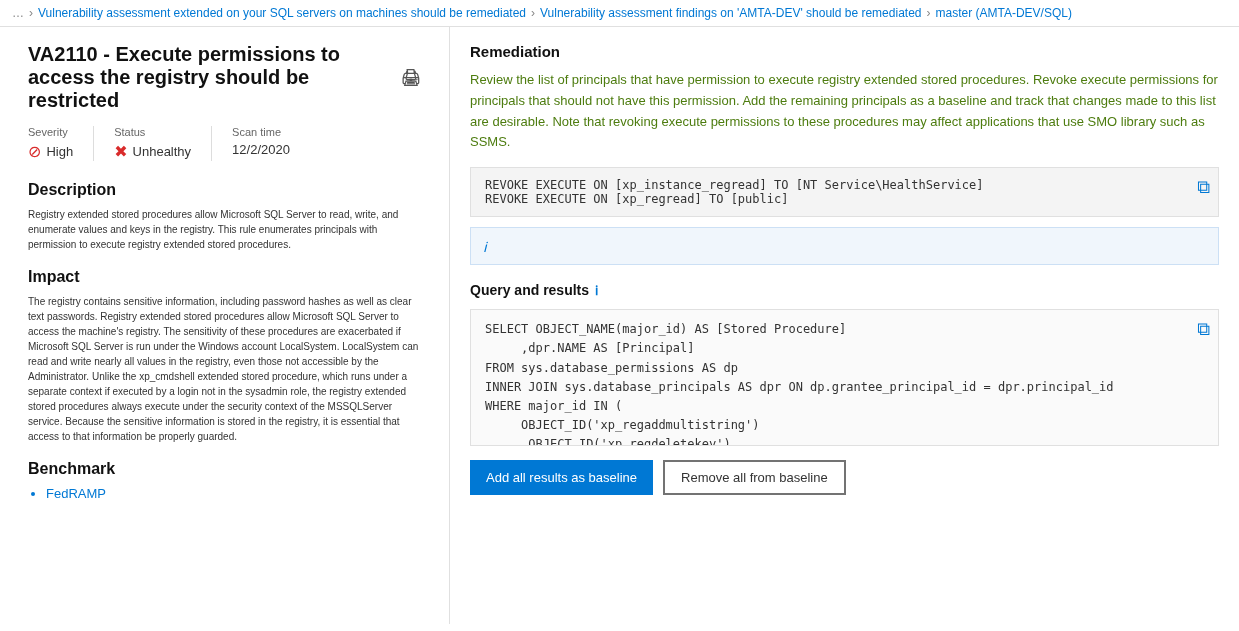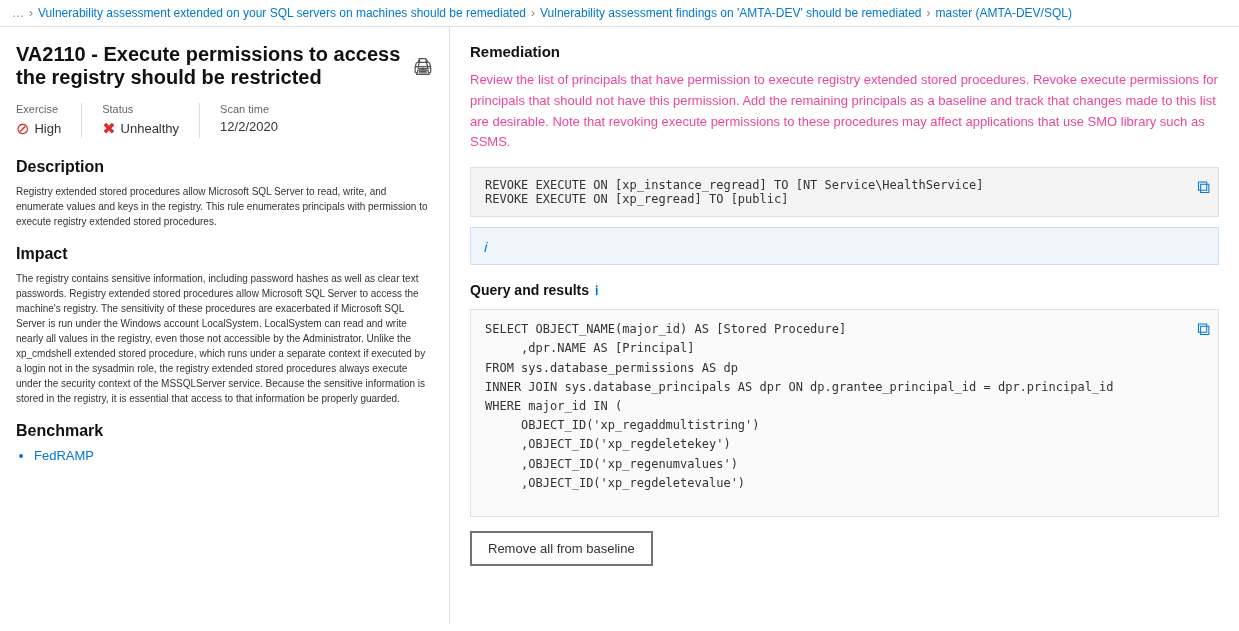--- a/index.html
+++ b/index.html
@@ -7,21 +7,21 @@
 
     .breadcrumb-bar {
       display: flex; align-items: center; padding: 6px 12px; font-size: 12px; color: #0078d4; border-bottom: 1px solid #e0e0e0; background: #fff; flex-wrap: wrap; gap: 2px;
     }
     .breadcrumb-bar .crumb { color: #0078d4; cursor: pointer; white-space: nowrap; }
     .breadcrumb-bar .sep { color: #888; margin: 0 3px; }
     .breadcrumb-bar .dots { color: #888; }
 
     .main-container { display: flex; height: calc(631px - 34px); overflow: hidden; }
 
-    .left-pane { width: 450px; min-width: 450px; padding: 16px 16px; overflow-y: auto; border-right: 1px solid #e0e0e0; }
+    .left-pane { width: 450px; min-width: 450px; padding: 16px 28px; overflow-y: auto; border-right: 1px solid #e0e0e0; }
     .right-pane { flex: 1; padding: 16px 20px; overflow-y: auto; }
 
     .page-title { font-size: 20px; font-weight: 600; color: #111; margin-bottom: 14px; display: flex; align-items: center; gap: 10px; }
     .print-icon { cursor: pointer; color: #555; font-size: 16px; }
 
     .meta-row { display: flex; gap: 0; margin-bottom: 20px; }
     .meta-item { padding: 0 20px 0 0; }
     .meta-item:first-child { padding-left: 0; }
     .meta-label { font-size: 11px; color: #666; margin-bottom: 4px; }
     .meta-value { font-size: 13px; font-weight: 500; display: flex; align-items: center; gap: 5px; }
@@ -31,34 +31,34 @@
     .section-title { font-size: 16px; font-weight: 600; color: #111; margin-bottom: 8px; margin-top: 16px; }
     .section-title:first-of-type { margin-top: 0; }
     .section-text { font-size: 10px; color: #333; line-height: 1.5; margin-bottom: 10px; }
 
     .benchmark-list { list-style: disc; margin-left: 18px; }
     .benchmark-list li { font-size: 13px; color: #0078d4; cursor: pointer; }
 
     
     .section-header { font-size: 15px; font-weight: 600; color: #111; margin-bottom: 10px; display: flex; align-items: center; gap: 6px; }
 
-    .remediation-text { font-size: 13px; color: #ec4899; line-height: 1.6; margin-bottom: 14px; }
+    .remediation-text { font-size: 13px; color: #4d7c0f; line-height: 1.6; margin-bottom: 14px; }
 
     .code-block {
       background: #f4f4f4; border: 1px solid #e0e0e0; padding: 10px 14px; font-family: 'Consolas', monospace; font-size: 12px; color: #333; position: relative; margin-bottom: 10px; margin-top: 12px;
     }
     .code-block-copy { position: absolute; top: 8px; right: 8px; cursor: pointer; color: #0078d4; font-size: 18px; }
 
     .info-banner { display: flex; align-items: flex-start; gap: 8px; padding: 8px 12px; background: #f0f6fc; border: 1px solid #cce0f5; margin-bottom: 16px; font-size: 12px; color: #0078d4; font-style: italic; }
     .info-icon { color: #0078d4; font-size: 14px; margin-top: 1px; }
 
     .query-section-title { font-size: 14px; font-weight: 600; color: #111; margin-bottom: 10px; display: flex; align-items: center; gap: 6px; }
 
     .query-box {
-      background: #fafafa; border: 1px solid #e0e0e0; padding: 10px 14px; font-family: 'Consolas', monospace; font-size: 12px; color: #333; position: relative; height: 208px; overflow-y: auto; margin-bottom: 14px;
+      background: #fafafa; border: 1px solid #e0e0e0; padding: 10px 14px; font-family: 'Consolas', monospace; font-size: 12px; color: #333; position: relative; height: 137px; overflow-y: auto; margin-bottom: 14px;
     }
     .query-box-copy { position: absolute; top: 8px; right: 8px; cursor: pointer; color: #0078d4; font-size: 18px; }
     .query-line { white-space: pre; line-height: 1.6; }
 
     .button-row { display: flex; gap: 10px; margin-top: 4px; }
     .btn-primary { background: #0078d4; color: #fff; border: none; padding: 8px 16px; font-size: 13px; cursor: pointer; font-family: inherit; }
     .btn-outline { background: #fff; color: #333; border: 2px solid #737373; padding: 8px 16px; font-size: 13px; cursor: pointer; font-family: inherit; }
   </style>
 </head>
 <body>
@@ -76,21 +76,21 @@
 <div class="main-container">
 
   <div class="left-pane">
     <div class="page-title">
       <span>VA2110 - Execute permissions to access the registry should be restricted</span>
       <span class="print-icon">🖨</span>
     </div>
 
     <div class="meta-row">
       <div class="meta-item">
-        <div class="meta-label">Exercise</div>
+        <div class="meta-label">Severity</div>
         <div class="meta-value">
           <span class="badge-red">⊘</span>
           <span>High</span>
         </div>
       </div>
       <div class="meta-divider"></div>
       <div class="meta-item">
         <div class="meta-label">Status</div>
         <div class="meta-value">
           <span class="badge-red">✖</span>
@@ -145,16 +145,17 @@
       <div class="query-line">WHERE major_id IN (</div>
       <div class="query-line">     OBJECT_ID('xp_regaddmultistring')</div>
       <div class="query-line">     ,OBJECT_ID('xp_regdeletekey')</div>
       <div class="query-line">     ,OBJECT_ID('xp_regenumvalues')</div>
       <div class="query-line">     ,OBJECT_ID('xp_regdeletevalue')</div>
 
       <span class="query-box-copy">⧉</span>
     </div>
 
     <div class="button-row">
+      <button class="btn-primary">Add all results as baseline</button>
       <button class="btn-outline">Remove all from baseline</button>
     </div>
   </div>
 </div>
 
 </body></html>

